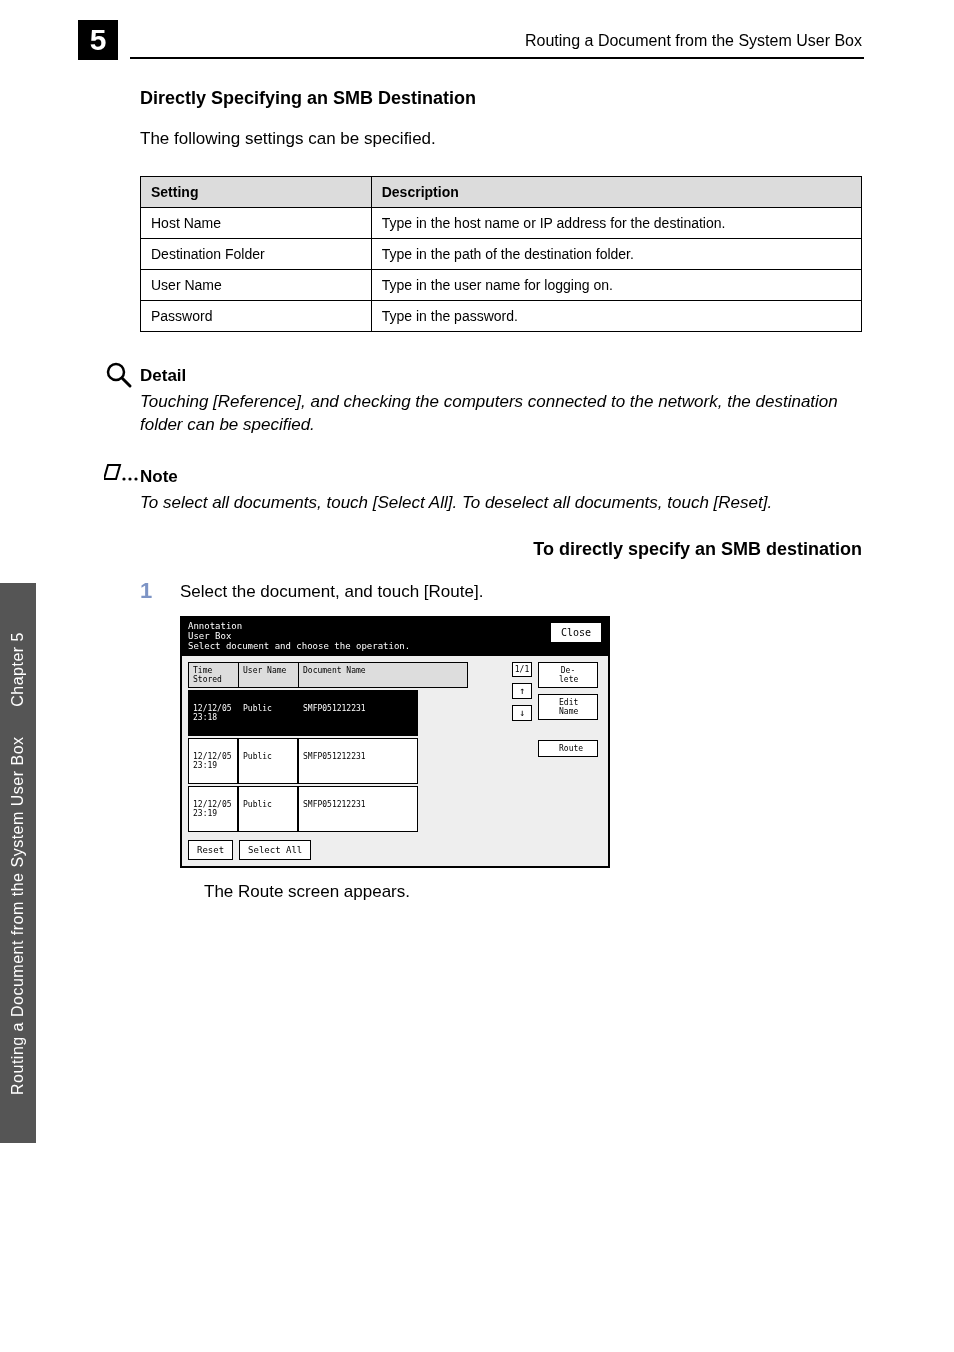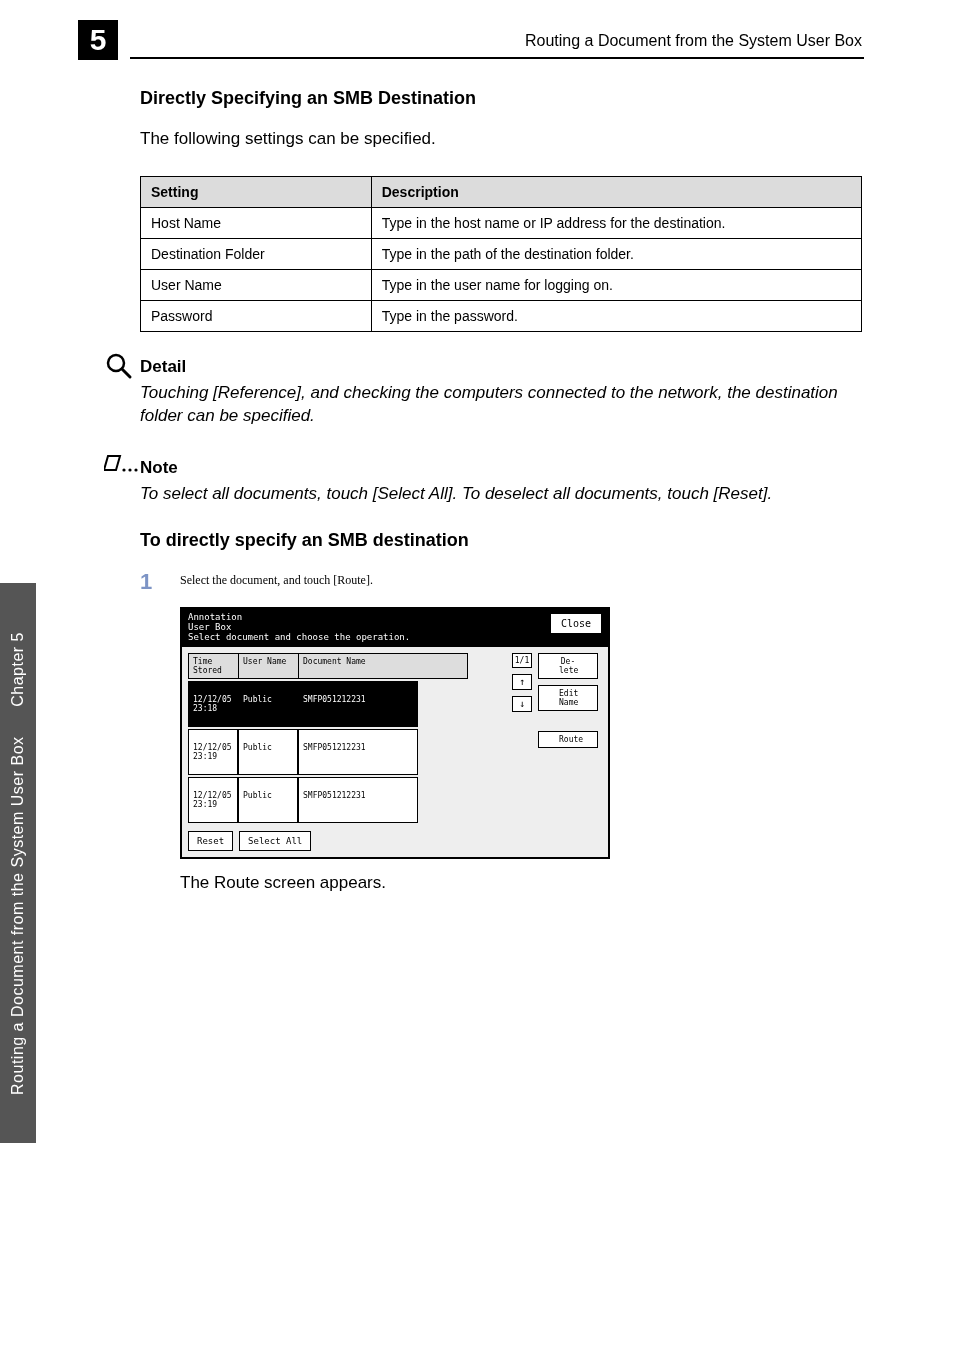--- a/index.html
+++ b/index.html
@@ -71,21 +71,21 @@
   }
   .para {
     font-size: 17px;
     margin-bottom: 24px;
     line-height: 1.45;
   }
   table.settings {
     width: 100%;
     border-collapse: collapse;
     font-size: 14px;
-    margin-bottom: 25px;
+    margin-bottom: 34px;
   }
   table.settings th, table.settings td {
     border: 1px solid #000;
     padding: 7px 10px;
     text-align: left;
     vertical-align: middle;
   }
   table.settings th {
     background: #dcdcdc;
     font-weight: bold;
@@ -118,23 +118,22 @@
     margin-bottom: 12px;
   }
   .step-num {
     color: #7d94c5;
     font-size: 22px;
     font-weight: bold;
     width: 40px;
     flex: 0 0 40px;
   }
   .step-text {
-    font-size: 12px;
+    font-size: 17px;
     padding-top: 4px;
-    font-family: Liberation Serif, serif;
   }
 
   
   .lcd {
     width: 430px;
     background: #eee;
     border: 2px solid #000;
     font-family: monospace;
     font-size: 10px;
     margin-left: 40px;
@@ -291,21 +290,21 @@
         <path d="M4 4 L16 4 L12 18 L0 18 Z" stroke="#000" stroke-width="2" fill="none"></path>
         <circle cx="20" cy="18" r="1.6" fill="#000"></circle>
         <circle cx="26" cy="18" r="1.6" fill="#000"></circle>
         <circle cx="32" cy="18" r="1.6" fill="#000"></circle>
       </svg>
     </div>
     <div class="callout-title">Note</div>
     <div class="callout-body">To select all documents, touch [Select All]. To deselect all documents, touch [Reset].</div>
   </div>
 
-  <div class="h2" style="margin-top:24px;">To directly specify an SMB destination</div>
+  <div class="h2" style="margin-top:24px;text-align:right;">To directly specify an SMB destination</div>
 
   <div class="step">
     <div class="step-num">1</div>
     <div class="step-text">Select the document, and touch [Route].</div>
   </div>
 
   <div class="lcd">
     <div class="lcd-header">
       <div class="lcd-header-left">
         <span>Annotation</span><br>
@@ -352,17 +351,17 @@
           </div>
         </div>
       </div>
     </div>
     <div class="lcd-bottom">
       <div class="lcd-bot-btn">Reset</div>
       <div class="lcd-bot-btn">Select All</div>
     </div>
   </div>
 
-  <div class="para" style="margin-left:40px; margin-top:8px;">The Route screen appears.</div>
+  <div class="para" style="margin-left:64px; margin-top:8px;">The Route screen appears.</div>
 
 </div>
 
 <div style="height:1352px;"></div>
 
 </body></html>

